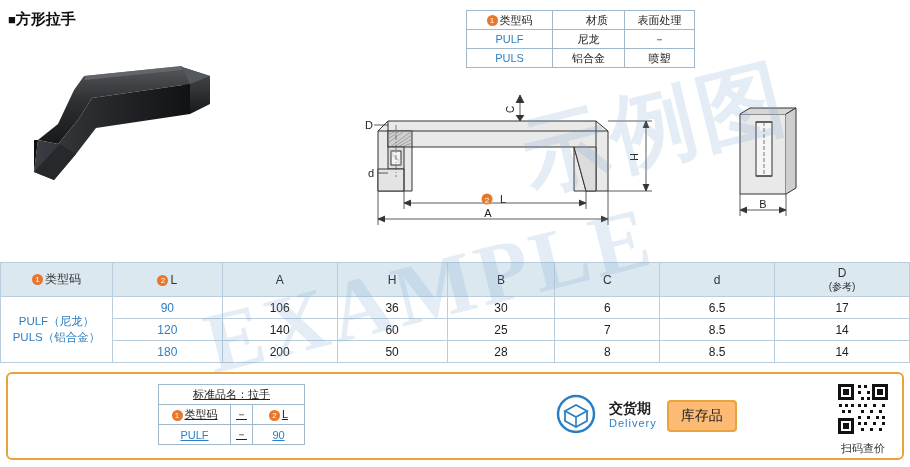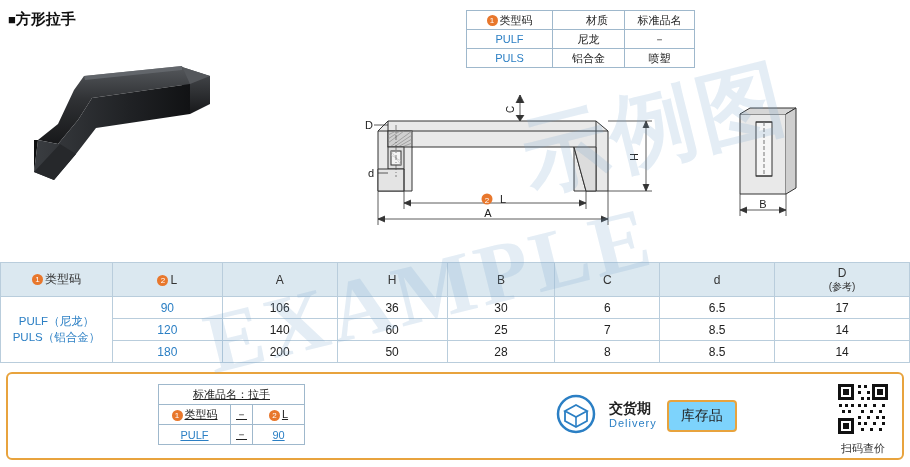--- a/index.html
+++ b/index.html
@@ -164,21 +164,21 @@
   }
   .deliv-text { font-size: 13px; line-height: 1.25; }
   .deliv-text .d1 { font-weight: bold; color:#222; font-size: 14px;}
   .deliv-text .d2 { color:#2b7fc4; font-size: 11px; letter-spacing: 1px;}
   .stock-badge {
     border: 2px solid #e8a33d;
     border-radius: 4px;
     padding: 5px 12px;
     font-size: 14px;
     color: #222;
-    background: #7dd3fc;
+    background: #fdba74;
   }
   .qr-wrap { position: absolute; right: 12px; top: 8px; text-align:center; }
   .qr-cap { font-size: 11px; color: #333; margin-top: 2px; }
 </style>
 </head>
 <body>
 
 <div class="wrap">
 
   <div class="watermark">
@@ -223,21 +223,21 @@
 
         <path d="M70 44 L168 34 L168 38 L71 48 Z" fill="#6a6e73" opacity="0.75"></path>
       </svg>
     </div>
 
     <table class="mat-table">
       <thead>
         <tr>
           <th class="c1"><span class="numdot">1</span><span>类型码</span></th>
           <th class="c2">材质</th>
-          <th class="c3">标准品名</th>
+          <th class="c3">表面处理</th>
         </tr>
       </thead>
       <tbody>
         <tr>
           <td class="code">PULF</td>
           <td>尼龙</td>
           <td>－</td>
         </tr>
         <tr>
           <td class="code">PULS</td>

